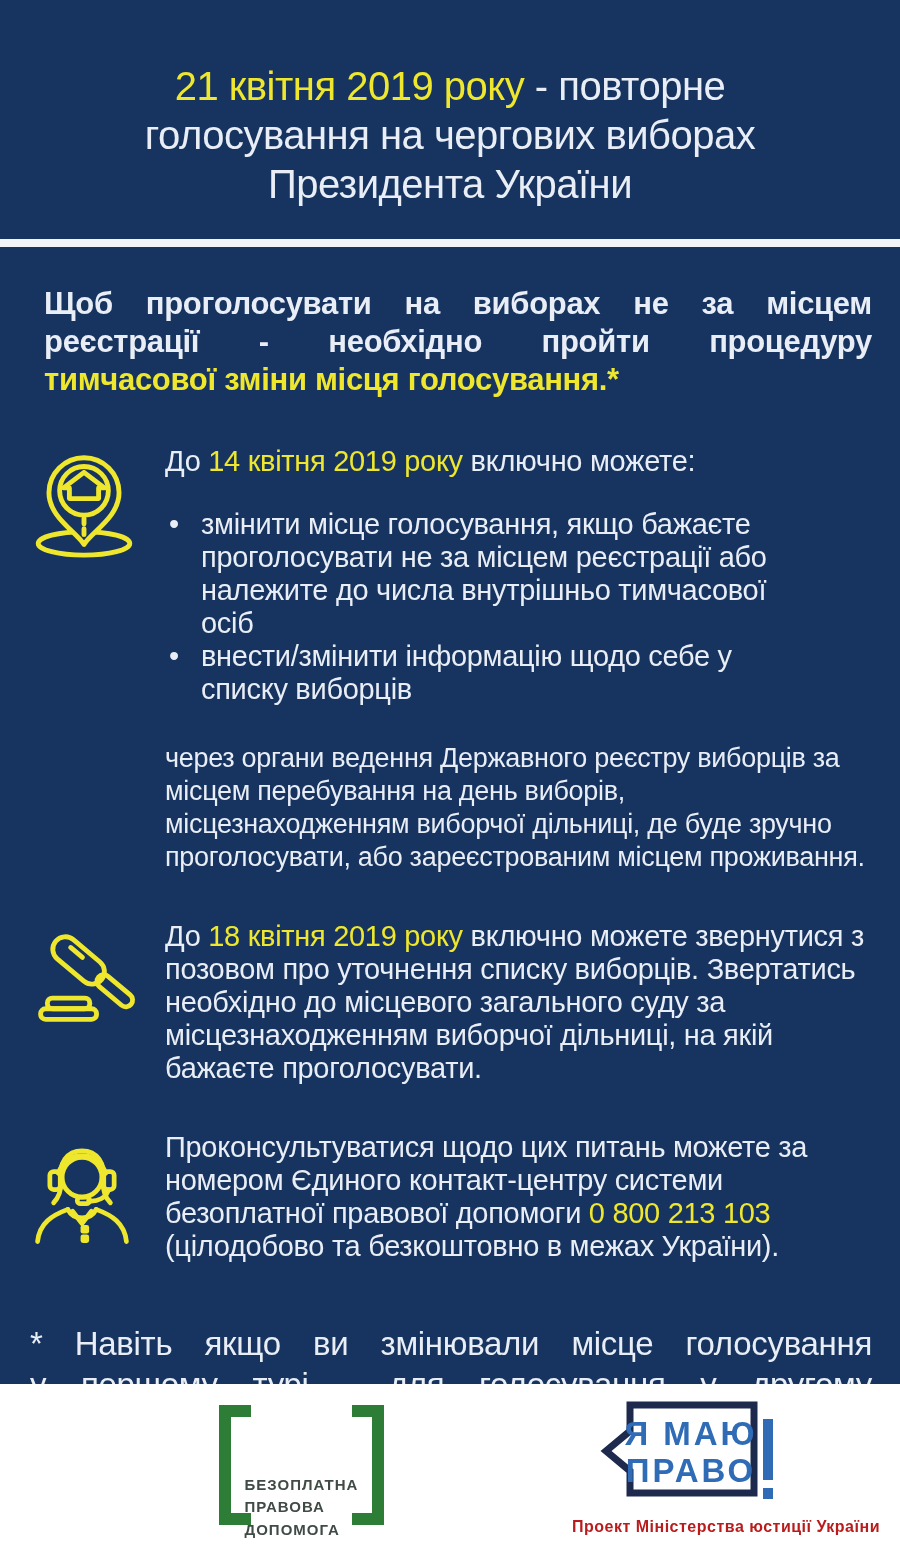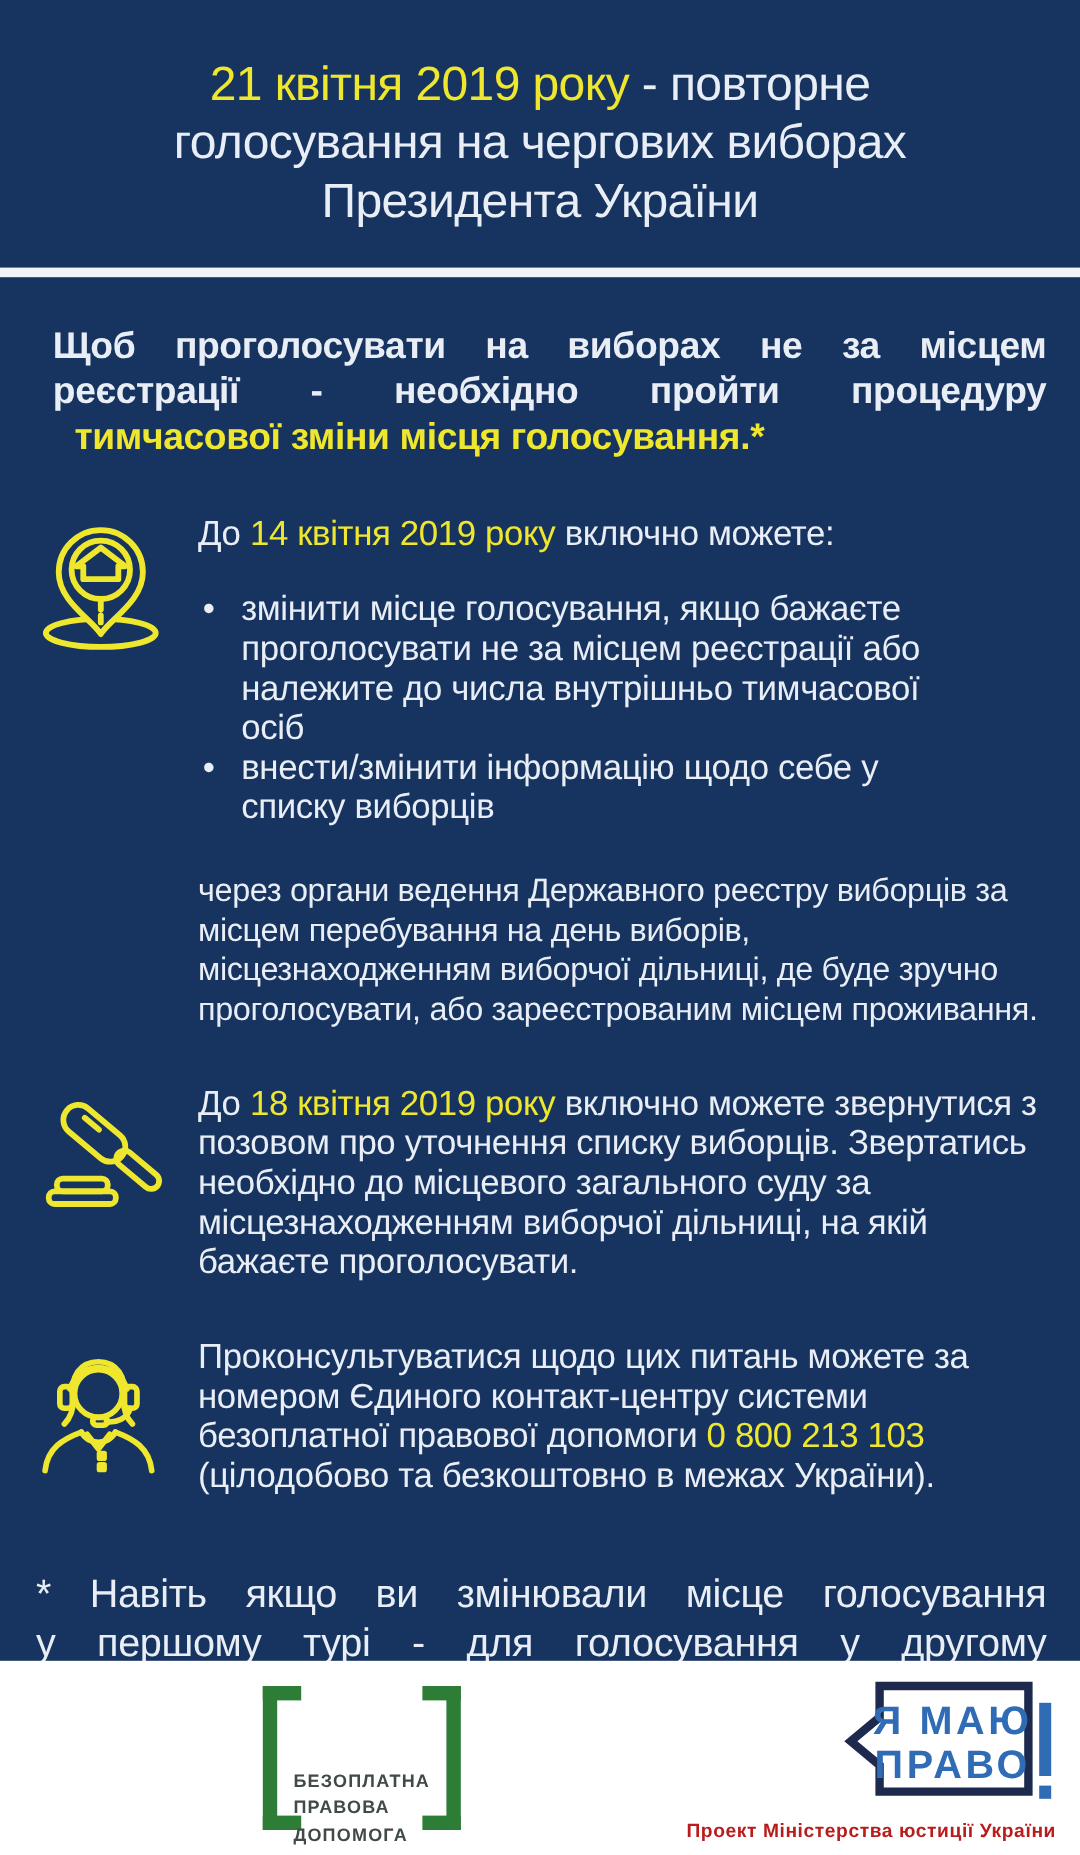--- a/index.html
+++ b/index.html
@@ -6,32 +6,32 @@
   body { font-family:"Liberation Sans","DejaVu Sans",sans-serif; }
   .poster {
     position:relative; width:900px; height:1546px;
     background:#16345f; overflow:hidden;
   }
   .accent { color:#efe72e; }
   .pre { white-space:pre-line; }
 
   
   .title {
-    margin:0; padding:46px 70px 0 70px;
+    margin:16px; padding:46px 70px 0 70px;
     text-align:center; font-weight:400;
     font-size:40px; line-height:49px; letter-spacing:-0.5px;
     color:#e9eef6; white-space:pre-line;
   }
   .rule { height:8px; background:#f2f5f8; margin-top:30px; }
 
   
   .intro { margin:38px 28px 0 44px; color:#e9eef6;
     font-size:31px; line-height:38px; letter-spacing:-0.3px;font-weight:bold; }
   .jfull { white-space:pre-line; text-align:justify; text-align-last:justify; }
-  .intro .accent-line { font-size:31px; line-height:38px; margin-top:0;margin-left:18px; }
+  .intro .accent-line { font-size:31px; line-height:38px; margin-top:0; }
 
   
   .section { display:flex; padding-left:30px; margin-top:46px; }
   .icon-col { width:135px; flex:0 0 135px; padding-top:2px; }
   .icon-col svg { display:block; }
   .txt-col { color:#e9eef6; font-size:29px; line-height:33px; letter-spacing:-0.3px; }
   .bullets { list-style:none; margin:30px 0 0 0; padding:0; max-width:660px; }
   .bullets li { position:relative; padding-left:36px; }
   .bullets li::before { content:"•"; position:absolute; left:4px; top:0; color:#e9eef6; }
   .para { margin:36px 30px 0 165px; max-width:705px; color:#e9eef6;
@@ -57,21 +57,21 @@
   .ministry-name { font-weight:bold; font-size:31px; line-height:36px;
     color:#161616; letter-spacing:0.5px; }
   .legal-aid { position:relative; width:165px; height:120px; margin:0 auto; }
   .bkt { position:absolute; top:0; width:32px; height:120px; box-sizing:border-box; }
   .bkt-l { left:0;  border:12px solid #2e7d36; border-right:none; }
   .bkt-r { right:0; border:12px solid #2e7d36; border-left:none; }
   .legal-text { position:absolute; top:16px; left:26px; height:100%;
     display:flex; flex-direction:column; justify-content:flex-end;
     font-size:15px; font-weight:bold; color:#414b46;
     letter-spacing:1px; line-height:1.5; }
-  .pravo { display:flex; flex-direction:column; align-items:flex-end; }
+  .pravo { display:flex; flex-direction:column; align-items:flex-start; }
   .pravo-sub { margin-top:5px; font-size:16px; font-weight:bold;
     color:#b91c1c; letter-spacing:0.5px; }
 </style>
 </head>
 <body>
 
 <div class="poster">
 
   <h1 class="title"><span class="accent">21 квітня 2019 року</span><span class="pre"> - повторне
 голосування на чергових виборах

